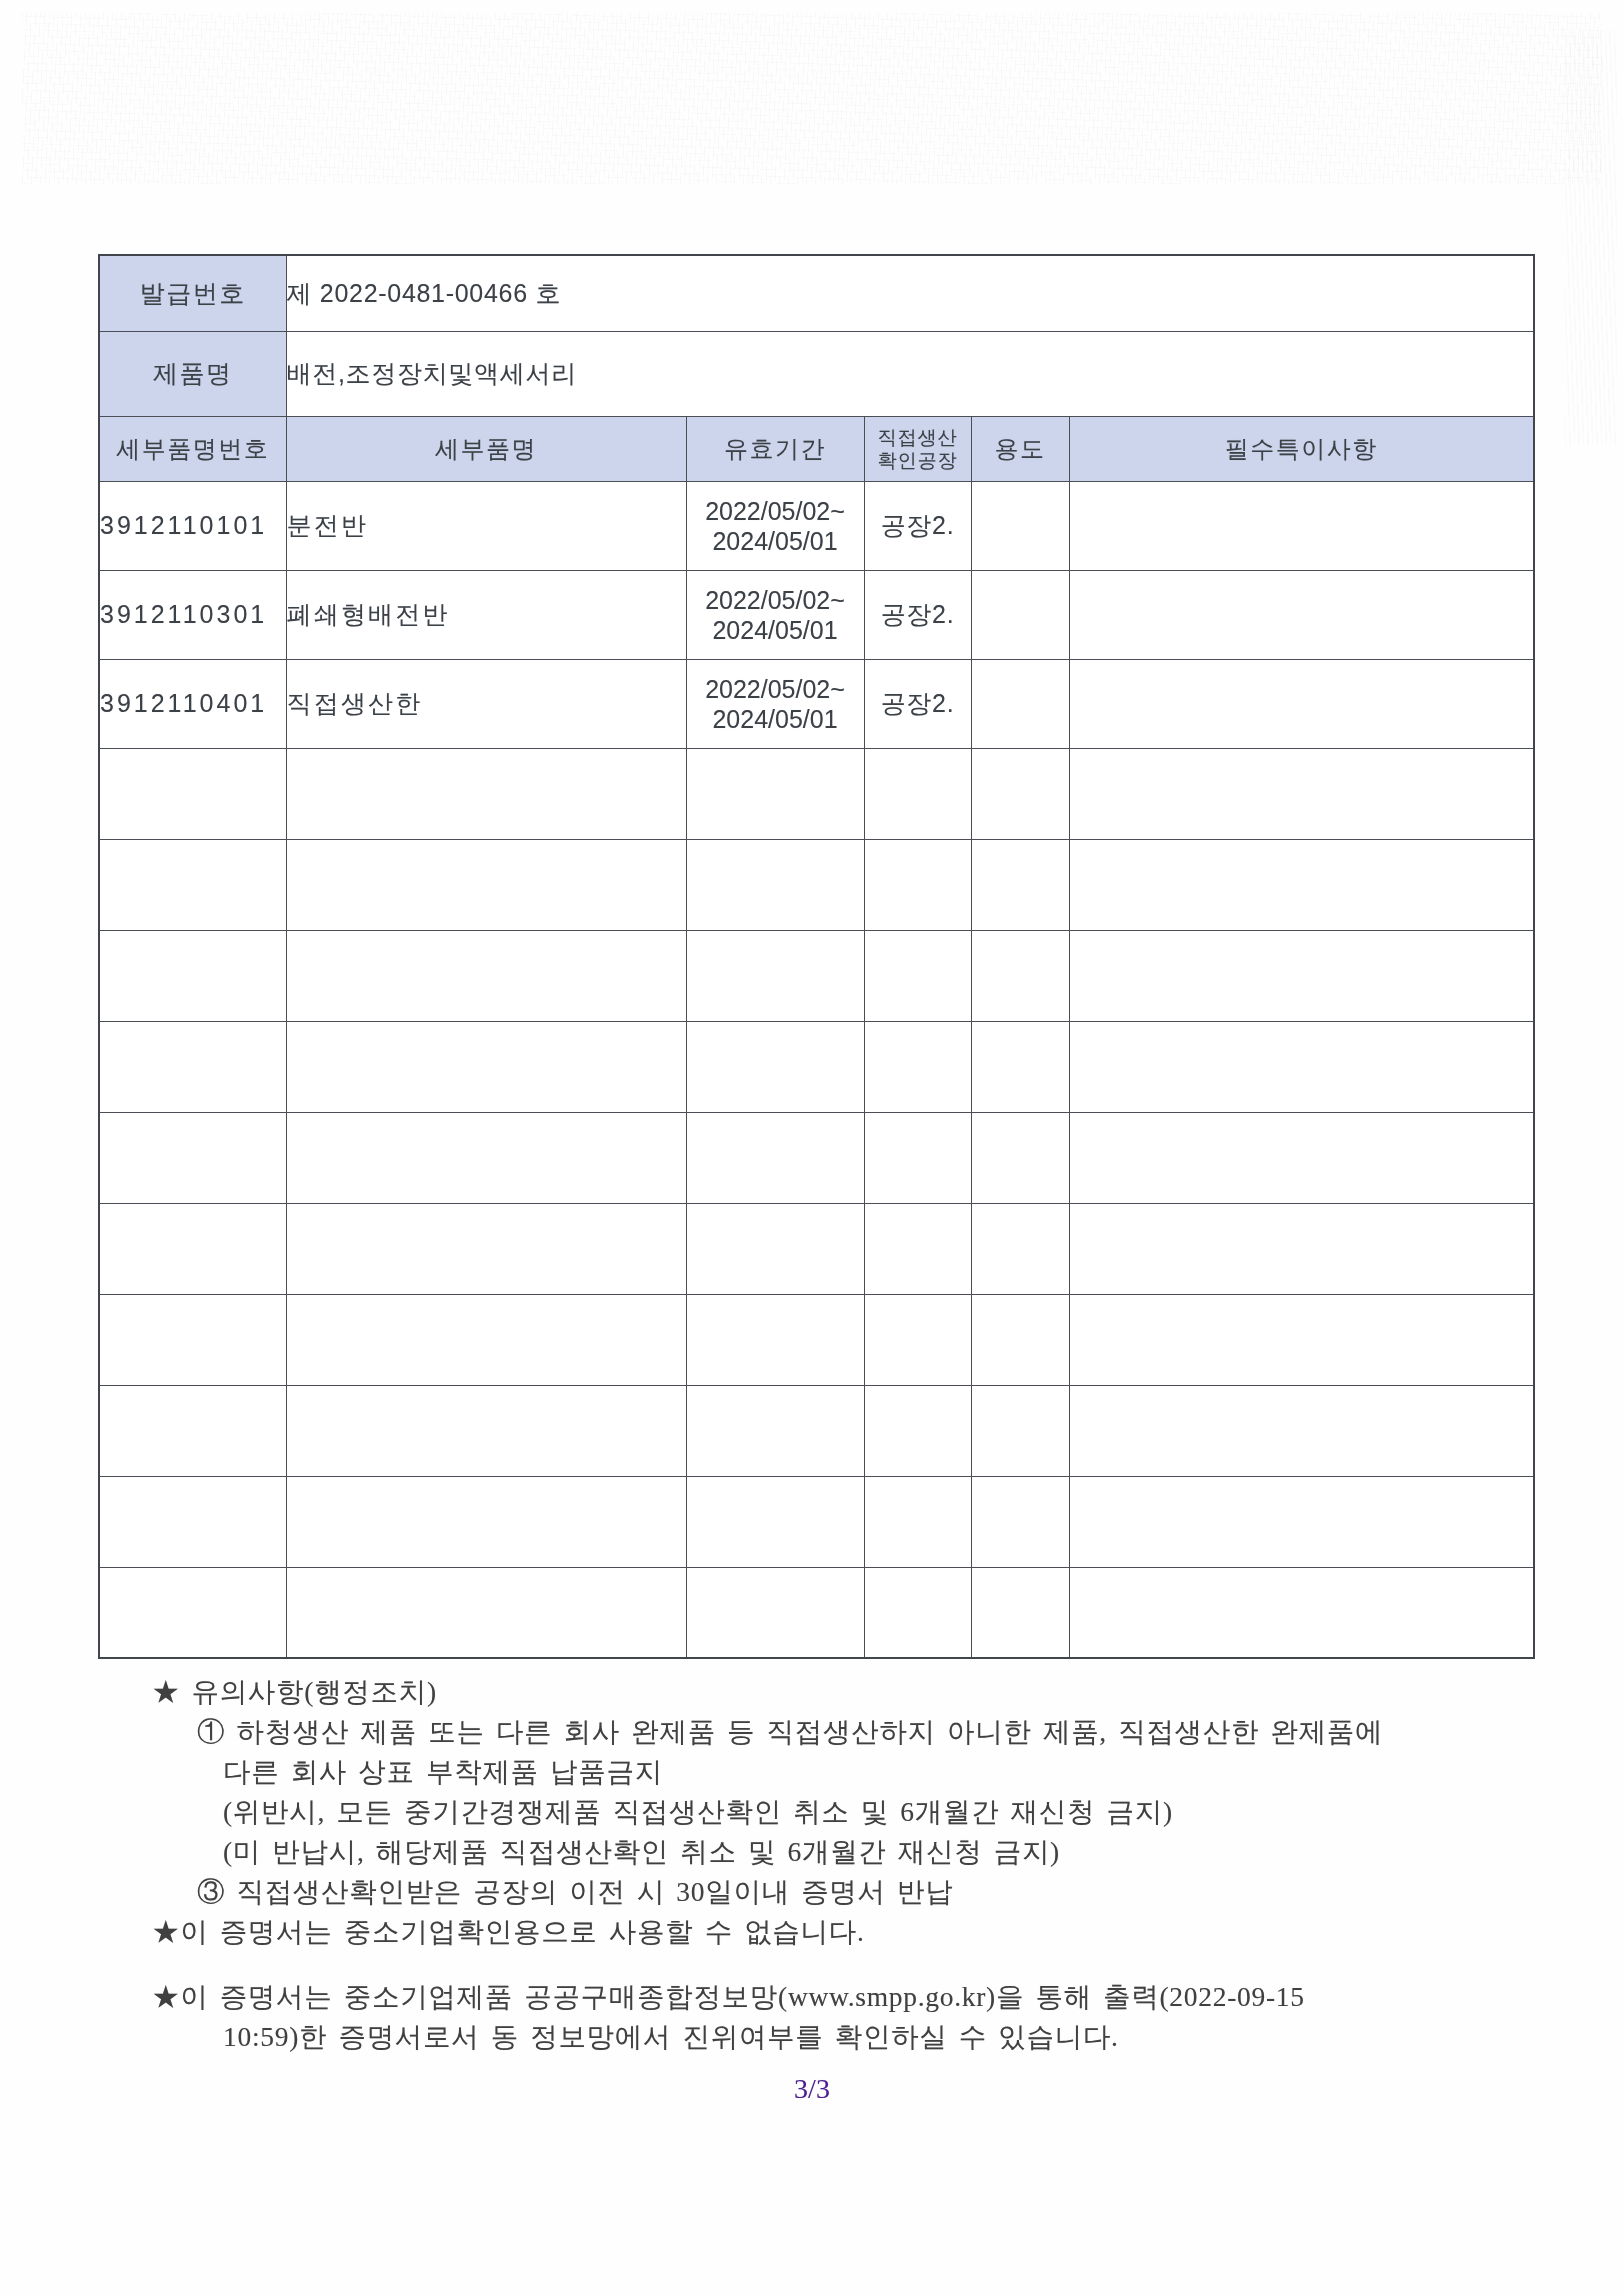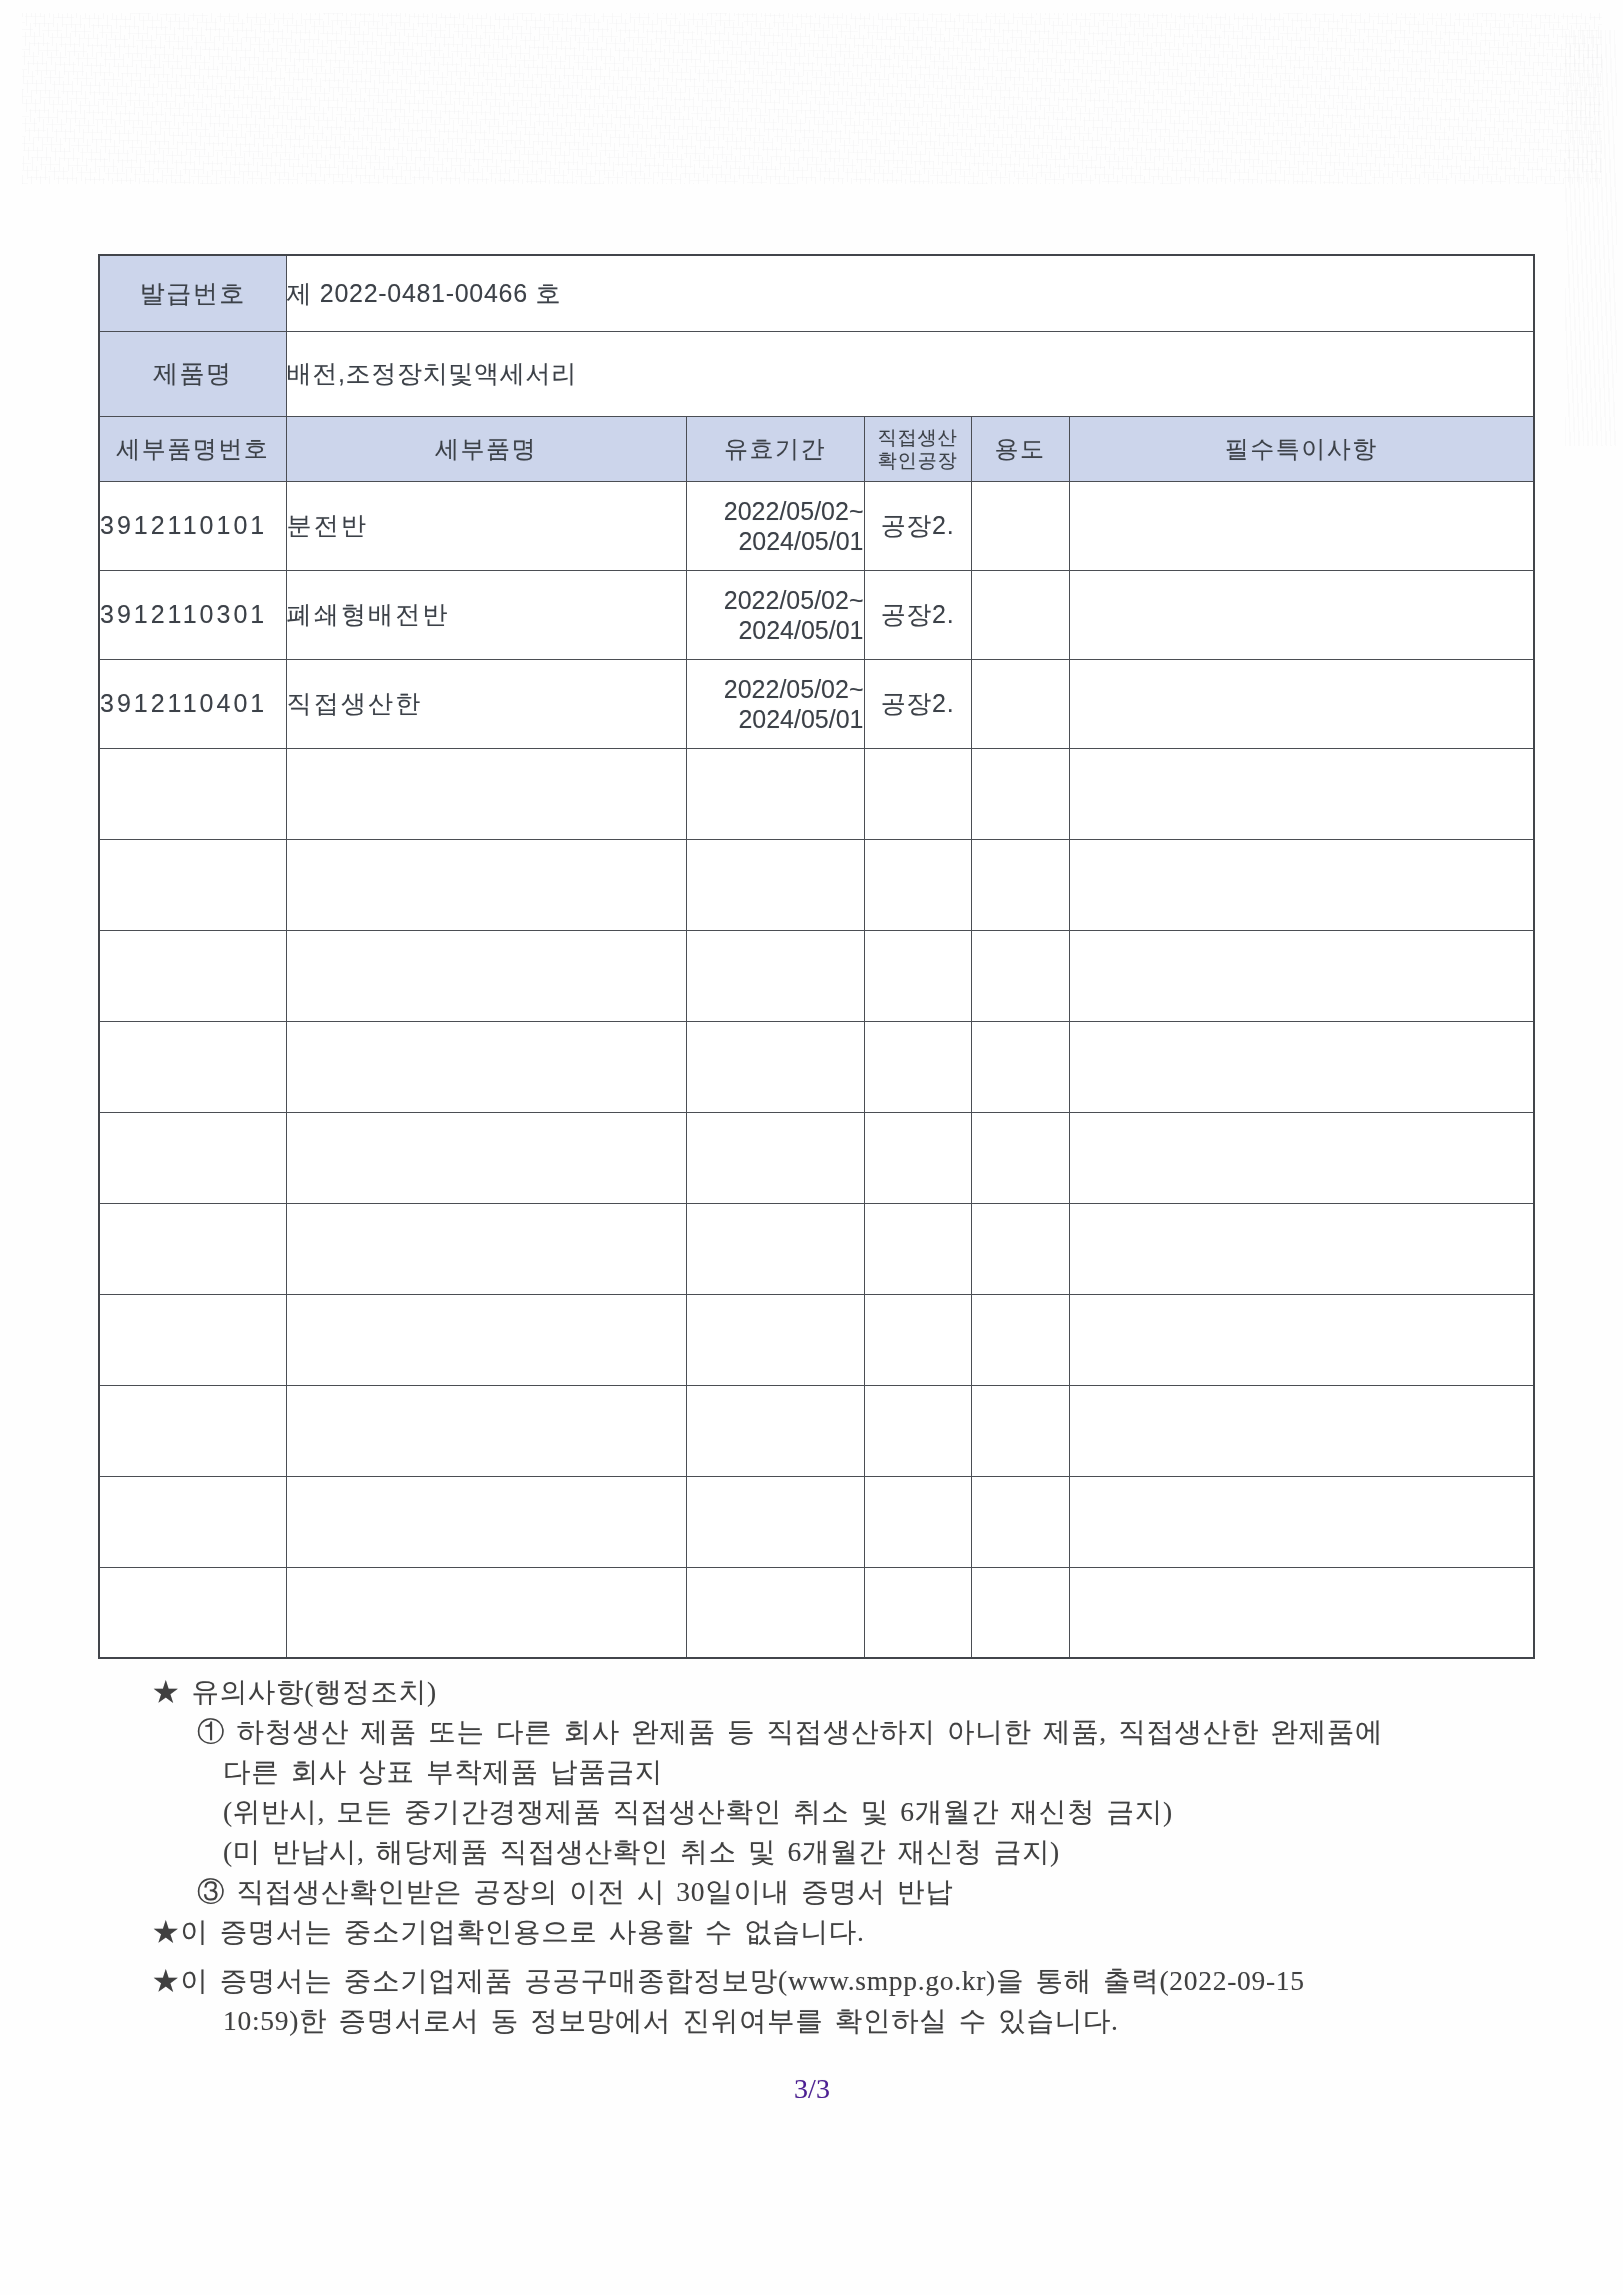--- a/index.html
+++ b/index.html
@@ -44,36 +44,36 @@
   .blue{background:#ccd5eb;}
   .r-issue{height:76px;}
   .r-product{height:85px;}
   .r-header{height:65px;}
   .r-data{height:89px;}
   .r-empty{height:91px;}
   .c-center{text-align:center;letter-spacing:1.5px;}
   .c-value{padding-left:22px;letter-spacing:0.7px;margin-left:38px;}
   .c-code{padding-left:21px;letter-spacing:3px;}
   .c-name{padding-left:16.3px;letter-spacing:2.2px;}
-  .c-valid{text-align:right;font-size:24.5px;line-height:30px;letter-spacing:0px;color:#4a4f57;}
+  .c-valid{text-align:center;font-size:24.5px;line-height:30px;letter-spacing:0px;color:#4a4f57;}
   .c-factory{text-align:center;font-size:23px;letter-spacing:0.7px;}
   .hdr-small{font-size:19.3px;line-height:23px;letter-spacing:0.7px;text-align:center;display:block;}
   
   .notes{
     position:absolute;left:152px;top:1672px;width:1381px;
     font-family:"Liberation Serif","DejaVu Serif",serif;
     font-size:27.5px;color:#404040;
     text-shadow:0 0 0.7px rgba(50,54,60,0.3);
     letter-spacing:0.7px;word-spacing:3.7px;
   }
   .note-line{line-height:40px;white-space:nowrap;}
   .ind0{padding-left:0;}
   .ind1{padding-left:45px;}
   .ind2{padding-left:71px;}
-  .gap-before{margin-top:9px;}
+  .gap-before{margin-top:25px;}
   .page-number{
     position:absolute;top:2073px;left:0;width:1624px;
     text-align:center;
     font-family:"Liberation Serif","DejaVu Serif",serif;
     font-size:28px;color:#4c1d95;
     text-shadow:0 0 0.7px rgba(50,54,60,0.3);
   }
 </style>
 </head>
 <body>

